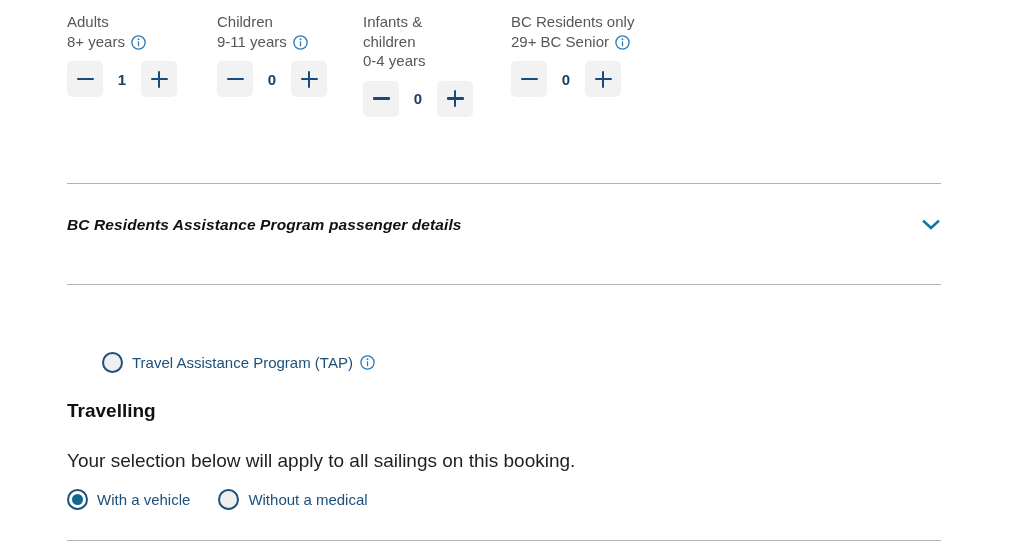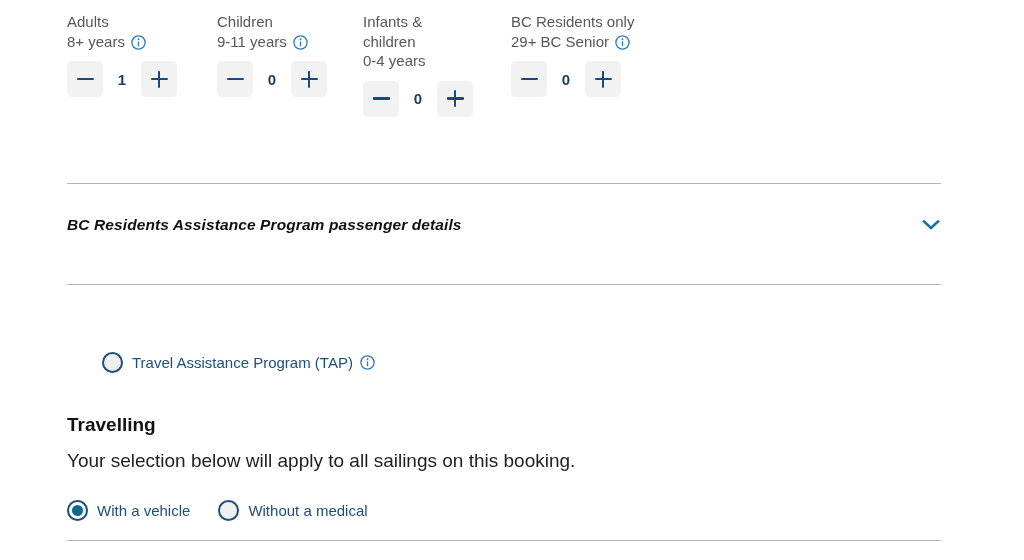--- a/index.html
+++ b/index.html
@@ -160,21 +160,21 @@
 
   
   .heading {
     position: absolute;
     left: 67px;
     font-size: 19px;
     font-weight: bold;
     color: #111111;
   }
   .heading-medical    { top: 309px; }
-  .heading-travelling { top: 414px; }
+  .heading-travelling { top: 400px; }
 
   .subtext {
     position: absolute;
     left: 67px;
     top: 450px;
     font-size: 19px;
     color: #1f1f1f;
   }
 
   
@@ -218,21 +218,21 @@
     top: 352px;
     display: flex;
     align-items: center;
     padding-left: 46px;
   }
   .tap-row .info-icon { margin-left: 7px; }
 
   .travel-radios {
     position: absolute;
     left: 67px;
-    top: 500px;
+    top: 489px;
     display: flex;
     align-items: center;
   }
   .travel-radios .radio-item + .radio-item {
     margin-left: 28px;
   }
 </style>
 </head>
 <body>
 

